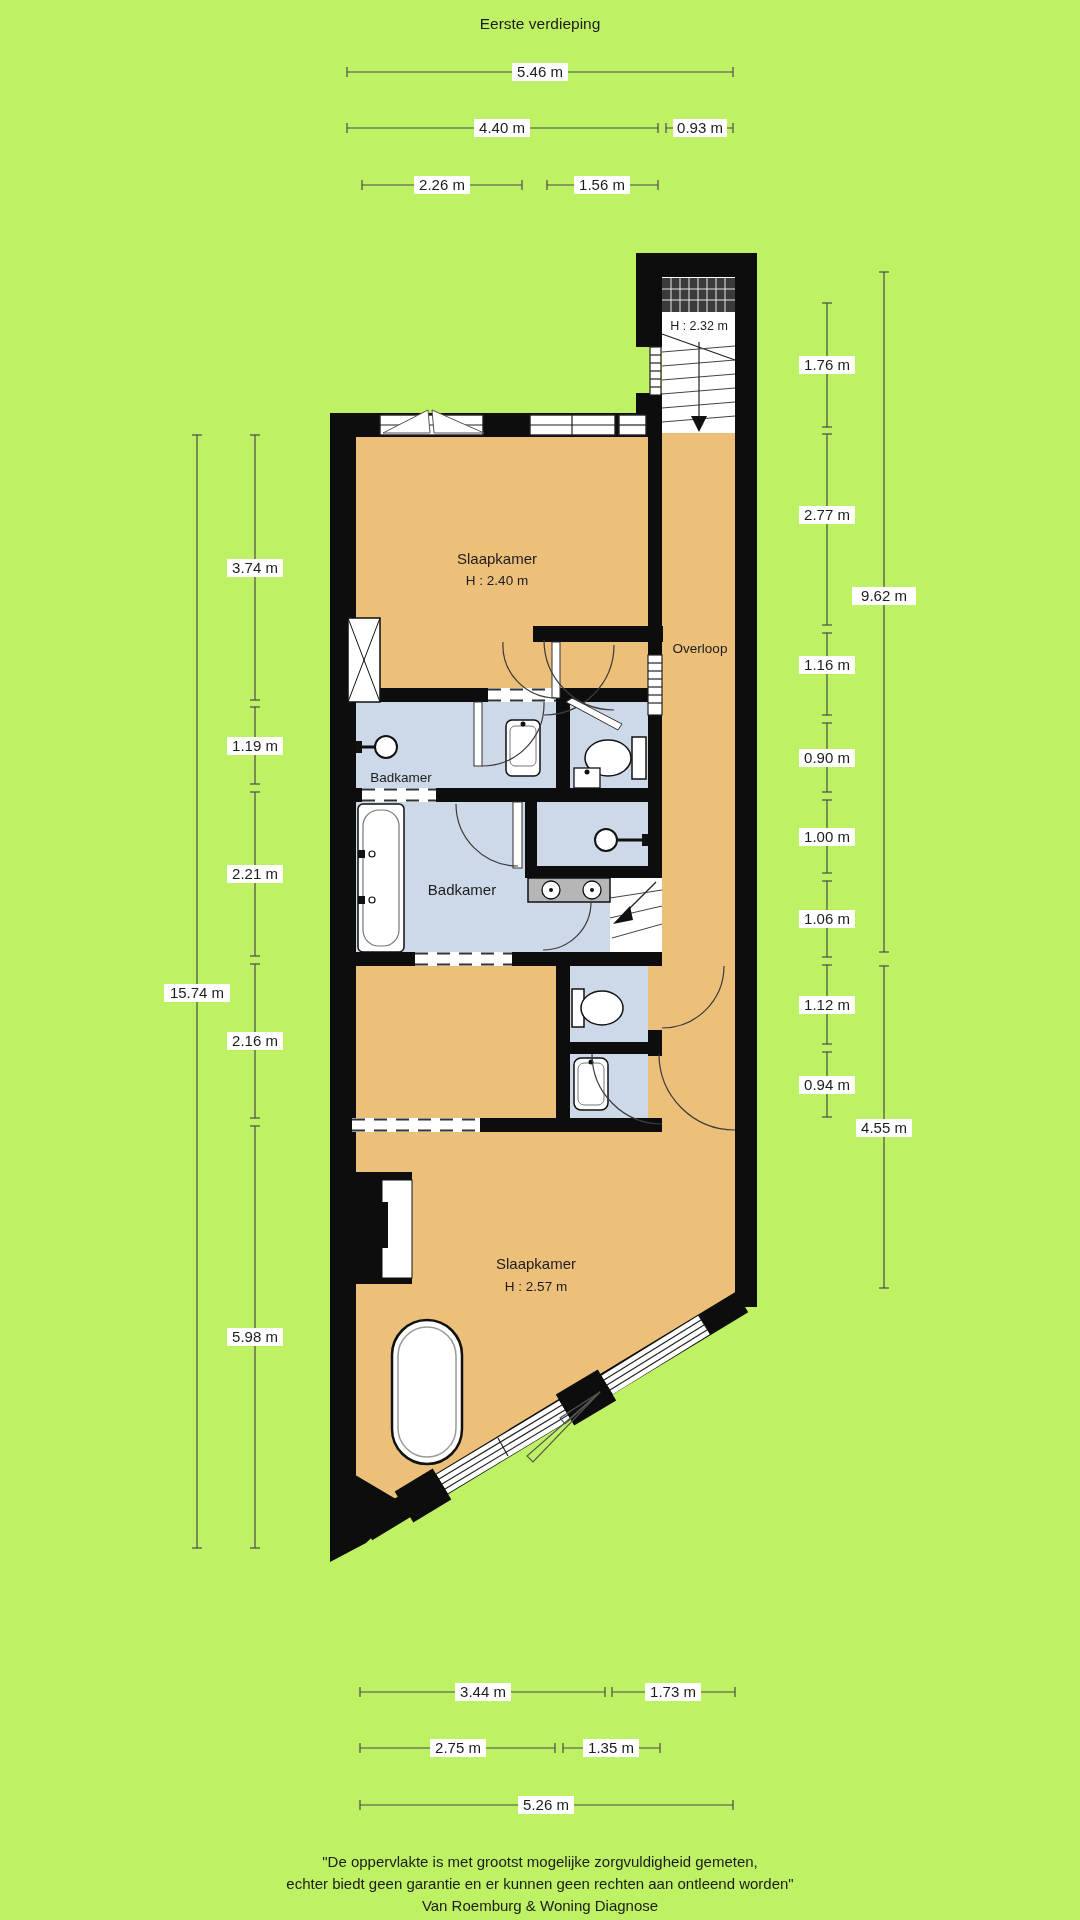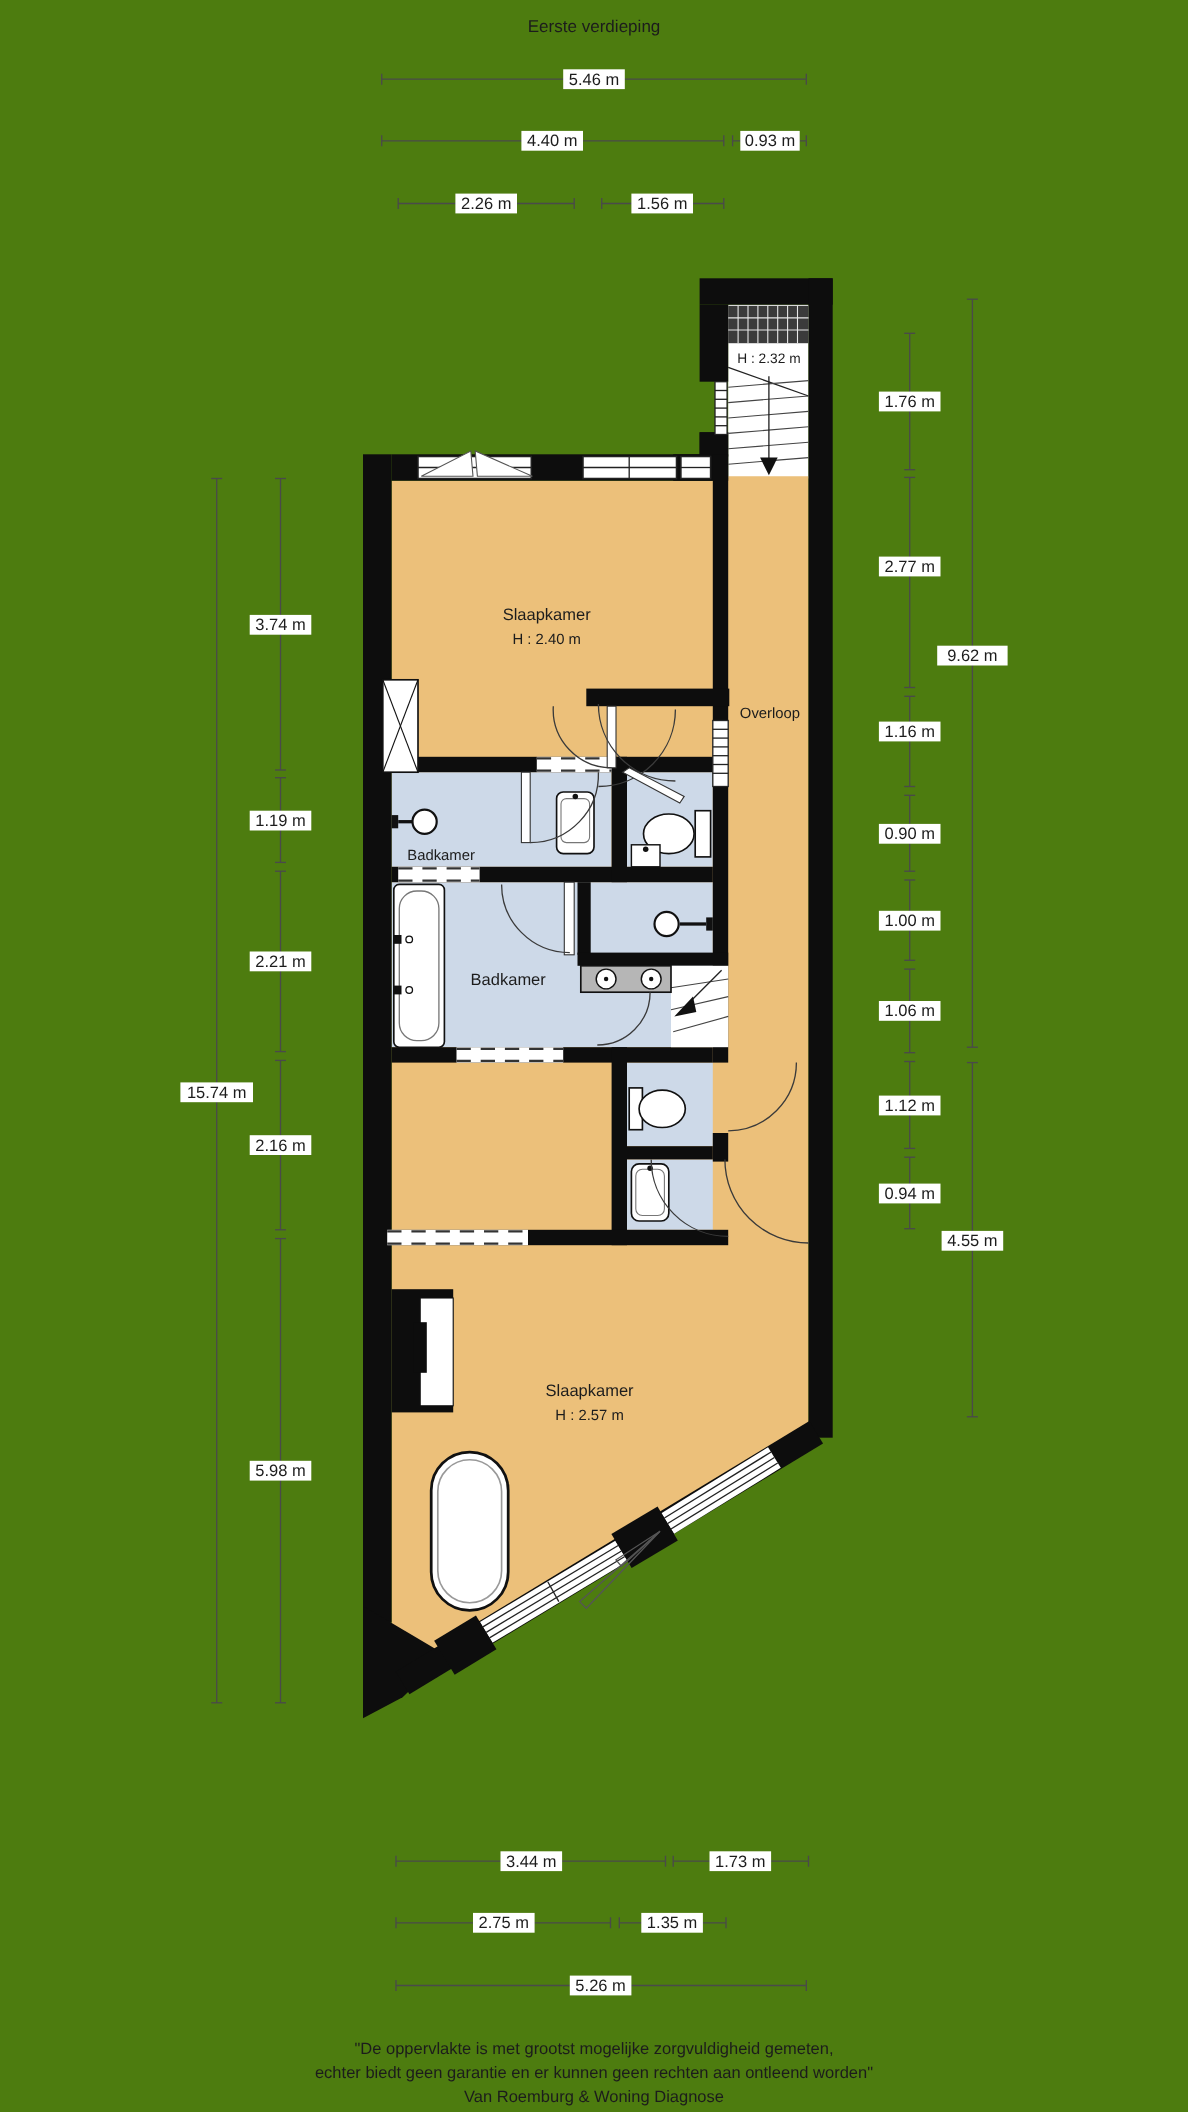--- a/index.html
+++ b/index.html
@@ -1,16 +1,16 @@
 <!DOCTYPE html>
 <html><head>
 <meta charset="utf-8">
 <style>
   html,body{margin:0;padding:0;background:#ffffff;}
-  .page{position:relative;width:1080px;height:1920px;background:#4d7c0f;overflow:hidden;}
+  .page{position:relative;width:1080px;height:1920px;background:#bef264;overflow:hidden;}
   svg{position:absolute;left:0;top:0;}
   text{font-family:"Liberation Sans","DejaVu Sans",sans-serif;fill:#1c1c1c;}
   .title-text{font-size:15.5px;text-anchor:middle;}
   .dim-text{font-size:15px;text-anchor:middle;}
   .room-text{font-size:15px;text-anchor:middle;}
   .roomh-text{font-size:13.5px;text-anchor:middle;}
   .small-text{font-size:12.5px;text-anchor:middle;}
   .footer-text{font-size:15px;text-anchor:middle;}
   .dimline{stroke:#4a4a4a;stroke-width:1.2;}
   .doorarc{stroke:#3a3a3a;stroke-width:1.2;fill:none;}

